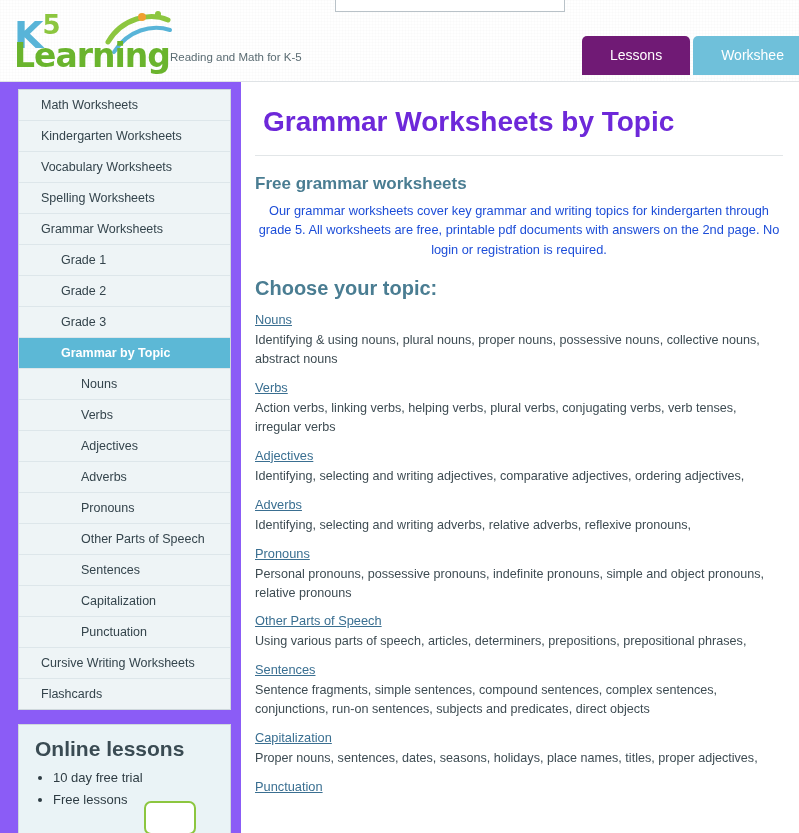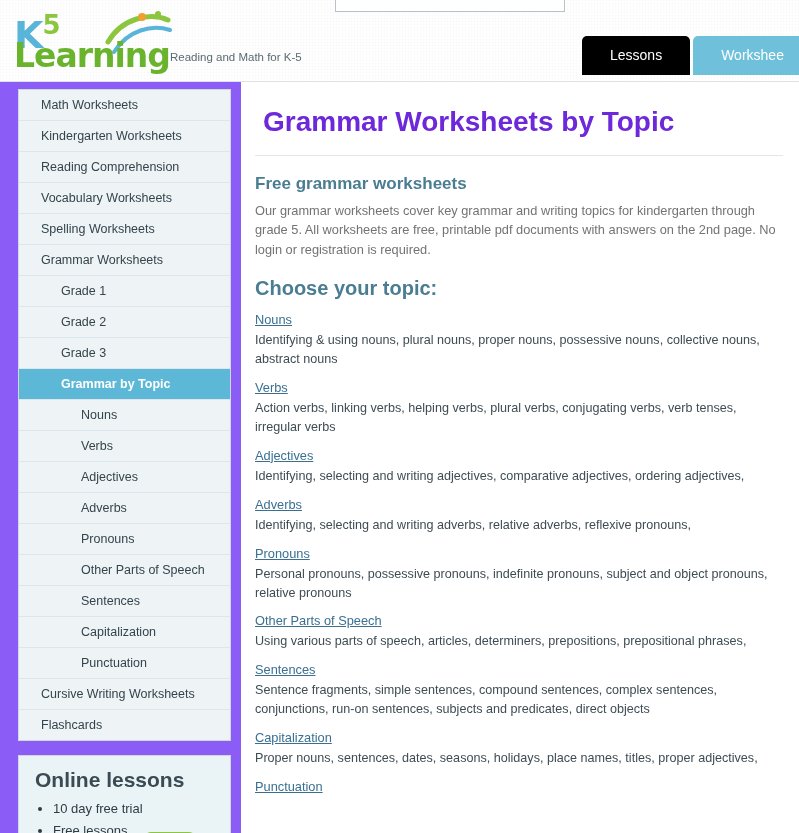--- a/index.html
+++ b/index.html
@@ -84,21 +84,21 @@
   }
 
   
   .nav-tabs {
     position: absolute;
     left: 582px; top: 36px;
     display: flex;
     gap: 3px;
   }
   .nav-tab {
-    background: #000000;
+    background: #701a75;
     color: #ffffff;
     font-size: 14px;
     padding: 11px 28px 12px 28px;
     border-radius: 5px 5px 0 0;
     white-space: nowrap;
     cursor: pointer;
   }
   .nav-tab.alt { background: #6fc0da; }
 
   
@@ -201,22 +201,23 @@
   h2.section-head {
     margin: 0 0 7px 0;
     font-size: 17px;
     color: #4a7d92;
     font-weight: bold;
   }
   p.intro {
     margin: 0 0 18px 0;
     font-size: 12.8px;
     line-height: 1.52;
-    color: #737373;
+    color: #1d4ed8;
     max-width: 532px;
+    text-align: center;
   }
   h2.choose {
     margin: 0 0 10px 0;
     font-size: 20px;
     color: #4a7d92;
     font-weight: bold;
   }
   .topic { margin-bottom: 9px; }
   .topic-link {
     display: inline-block;
@@ -263,21 +264,20 @@
       <div class="nav-tab alt">Workshee</div>
     </div>
   </div>
 
   <div class="body-wrap">
 
     <div class="sidebar">
       <div class="side-menu">
         <div class="side-item">Math Worksheets</div>
         <div class="side-item">Kindergarten Worksheets</div>
-        <div class="side-item">Reading Comprehension</div>
         <div class="side-item">Vocabulary Worksheets</div>
         <div class="side-item">Spelling Worksheets</div>
         <div class="side-item">Grammar Worksheets</div>
         <div class="side-item lvl2">Grade 1</div>
         <div class="side-item lvl2">Grade 2</div>
         <div class="side-item lvl2">Grade 3</div>
         <div class="side-item lvl2 active">Grammar by Topic</div>
         <div class="side-item lvl3">Nouns</div>
         <div class="side-item lvl3">Verbs</div>
         <div class="side-item lvl3">Adjectives</div>
@@ -323,21 +323,21 @@
       <div class="topic">
         <a class="topic-link">Adjectives</a>
         <div class="topic-desc">Identifying, selecting and writing adjectives, comparative adjectives, ordering adjectives,</div>
       </div>
       <div class="topic">
         <a class="topic-link">Adverbs</a>
         <div class="topic-desc">Identifying, selecting and writing adverbs, relative adverbs, reflexive pronouns,</div>
       </div>
       <div class="topic">
         <a class="topic-link">Pronouns</a>
-        <div class="topic-desc">Personal pronouns, possessive pronouns, indefinite pronouns, subject and object pronouns, relative pronouns</div>
+        <div class="topic-desc">Personal pronouns, possessive pronouns, indefinite pronouns, simple and object pronouns, relative pronouns</div>
       </div>
       <div class="topic">
         <a class="topic-link">Other Parts of Speech</a>
         <div class="topic-desc">Using various parts of speech, articles, determiners, prepositions, prepositional phrases,</div>
       </div>
       <div class="topic">
         <a class="topic-link">Sentences</a>
         <div class="topic-desc">Sentence fragments, simple sentences, compound sentences, complex sentences, conjunctions, run-on sentences, subjects and predicates, direct objects</div>
       </div>
       <div class="topic">

